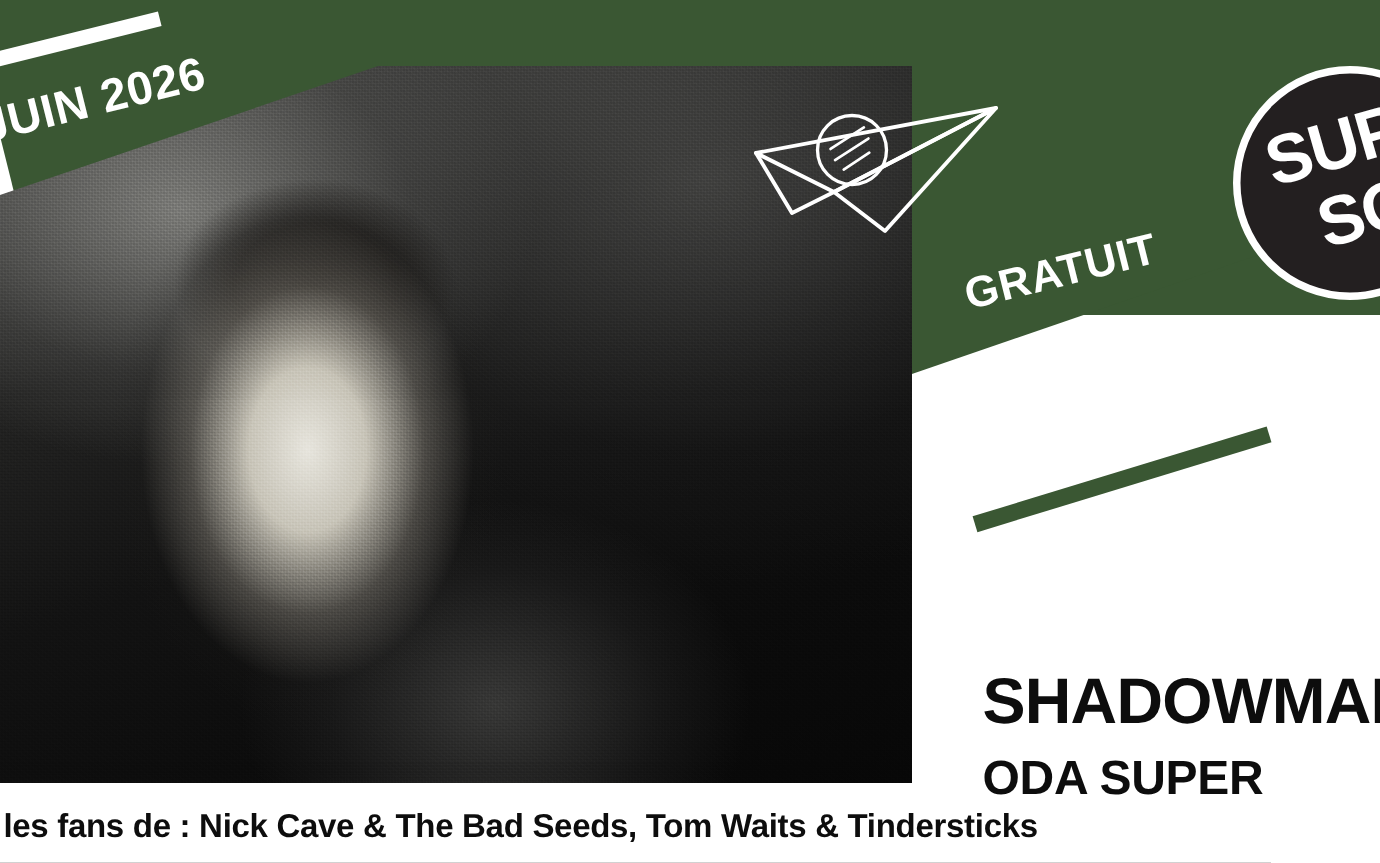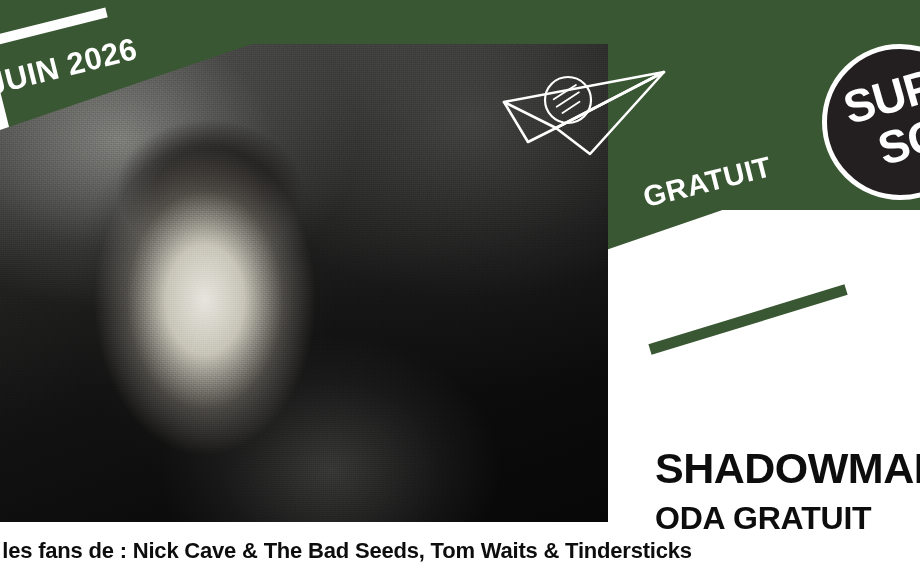--- a/index.html
+++ b/index.html
@@ -244,17 +244,17 @@
   <div class="logo-circle">
     <div class="logo-text">
       <span>SUPER</span>
       <span class="l2">SON</span>
     </div>
   </div>
 
   <div class="green-rule"></div>
 
   <div class="artist-main">SHADOWMAN</div>
-  <div class="artist-support">ODA GRATUIT</div>
+  <div class="artist-support">ODA SUPER</div>
 
   <div class="footer-line">r les fans de : Nick Cave &amp; The Bad Seeds, Tom Waits &amp; Tindersticks</div>
 
 </div>
 
 </body></html>

